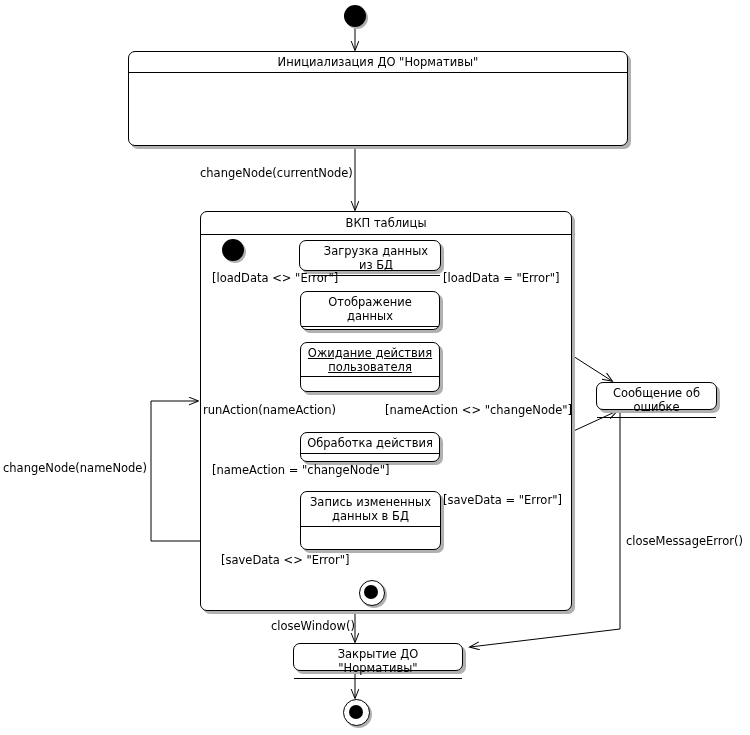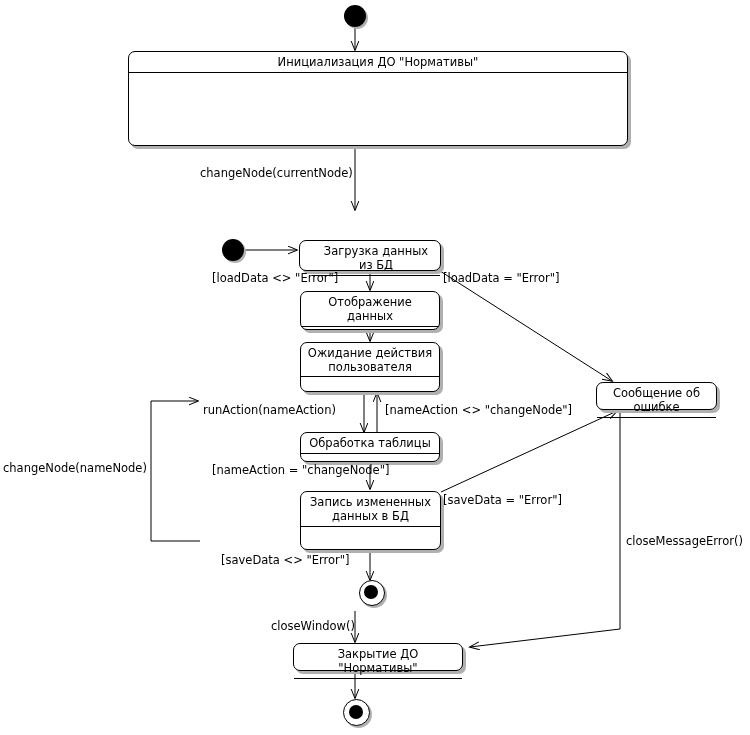--- a/index.html
+++ b/index.html
@@ -77,43 +77,46 @@
     </g>
   </svg>
 
   <div class="initial" style="left:344px;top:5px;width:22px;height:22px;"></div>
 
   <div class="state" style="left:128px;top:51px;width:500px;height:95px;">
     <div class="title">Инициализация ДО "Нормативы"</div>
     <div class="divider"></div>
   </div>
 
+  <div class="composite" style="left:200px;top:211px;width:372px;height:400px;">
+    <div class="cname">ВКП таблицы</div>
+  </div>
 
   <div class="initial" style="left:222px;top:239px;width:22px;height:22px;"></div>
 
   <div class="state" style="left:299px;top:240px;width:142px;height:31px;padding-left:12px;">
     <div class="title">Загрузка данных из БД</div>
     <div class="divider compart" style="height:7px;"></div>
   </div>
 
   <div class="state" style="left:300px;top:291px;width:140px;height:39px;">
     <div class="title">Отображение данных</div>
     <div class="divider compart" style="height:7px;"></div>
   </div>
 
   <div class="state" style="left:300px;top:342px;width:140px;height:50px;">
-    <div class="title" style="padding-bottom:2px;">
+    <div class="title" style="padding-bottom:2px;text-decoration:underline;">
       <div>Ожидание действия</div>
       <div>пользователя</div>
     </div>
     <div class="divider compart" style="height:8px;"></div>
   </div>
 
   <div class="state" style="left:300px;top:432px;width:140px;height:30px;">
-    <div class="title">Обработка таблицы</div>
+    <div class="title">Обработка действия</div>
     <div class="divider compart" style="height:6px;"></div>
   </div>
 
   <div class="state" style="left:300px;top:491px;width:141px;height:59px;">
     <div class="title" style="padding-bottom:3px;">
       <div>Запись измененных</div>
       <div>данных в БД</div>
     </div>
     <div class="divider compart" style="height:17px;"></div>
   </div>

